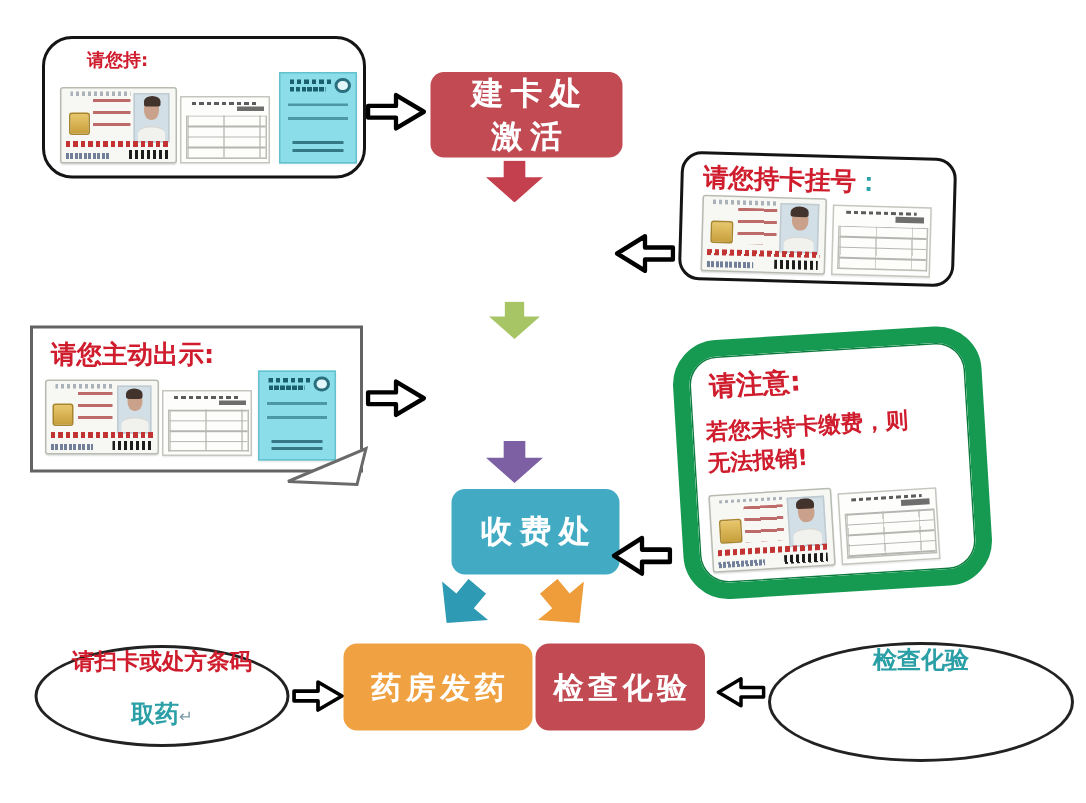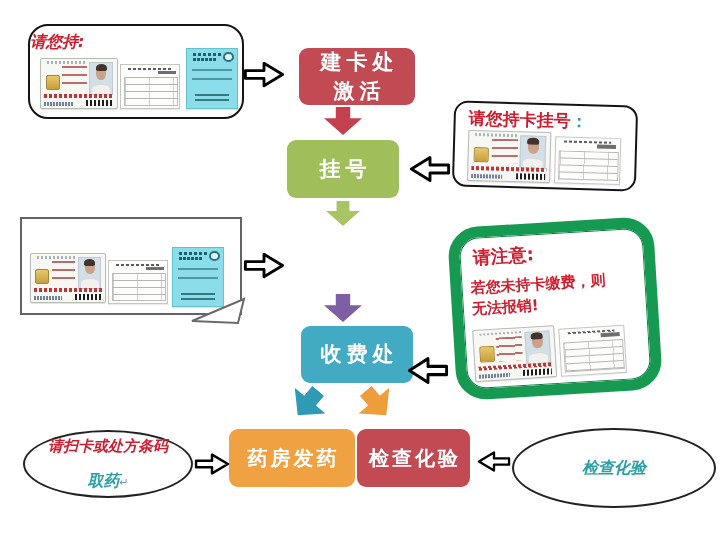--- a/index.html
+++ b/index.html
@@ -37,21 +37,21 @@
   .co-rect{border:2px solid #636363;}
   .t-red{position:absolute;color:#cf1d2e;font-weight:bold;white-space:nowrap;}
   .t-teal{color:#2a9fa6;font-weight:bold;}
 
   
   .notice{position:absolute;background:#fff;border:11px solid #169a52;border-radius:30px;
           transform:rotate(-3.5deg);box-shadow:inset 0 0 0 1px #0d7a3e;}
 
   
   .ellipse{position:absolute;border:2px solid #222;border-radius:50%;background:#fff;
-           display:flex;flex-direction:column;align-items:center;justify-content:center;gap:15px;font-style:italic;}
+           display:flex;flex-direction:column;align-items:center;gap:15px;}
   .ellipse .l1{color:#cf1d2e;font-weight:bold;font-size:15px;white-space:nowrap;}
   .ellipse .l2{font-size:16px;white-space:nowrap;}
   .ret{font-size:11px;color:#7a9aa8;font-weight:normal;}
 
   
   .card{position:absolute;}
   .card i,.card span{position:absolute;display:block;}
   .ssc{background:#f7f8f3;border:1px solid #b7bcb3;border-radius:2px;box-shadow:0 1px 1px rgba(0,0,0,.12);}
   .ssc .topline{left:8%;top:5%;width:52%;height:5%;background:repeating-linear-gradient(to right,#8a93a0 0 2px,transparent 2px 4px);opacity:.7;}
   .ssc .chip{left:6%;top:32%;width:16%;height:27%;background:linear-gradient(#e8c76d,#c79f3c);border:1px solid #a8862f;border-radius:2px;}
@@ -81,21 +81,21 @@
 
   
   .fold{position:absolute;right:-8px;bottom:-12px;width:58px;height:28px;}
 </style>
 </head>
 <body>
 
 <div class="stage">
 
   <div class="callout co-round" style="left:28px;top:24px;width:212px;height:91px;">
-    <div class="t-red" style="left:0;top:6px;font-size:16px;font-style:italic;">请您持:</div>
+    <div class="t-red" style="left:28px;top:6px;font-size:12px;">请您持:</div>
     <div class="card ssc" style="left:10px;top:32px;width:76px;height:49px;">
   <i class="topline"></i>
   <i class="chip"></i>
   <i class="info"></i>
   <span class="photo">
     <i class="head"></i>
     <i class="shoulders"></i>
   </span>
   <i class="numrow"></i>
   <i class="botline"></i>
@@ -114,29 +114,26 @@
   <i class="cbottom"></i>
 </div>
   </div>
 
   <div class="oarrow" style="left:243px;top:59px;width:42px;height:31px;">
   <svg viewBox="0 0 44 32" preserveAspectRatio="none">
     <path d="M2.5 12 H22 V4.5 L41.5 16 L22 27.5 V20 H2.5 Z" fill="#ffffff" stroke="#000000" stroke-width="3" stroke-linejoin="round"></path>
   </svg>
 </div>
 
-  <div class="fbox c-red" style="left:299px;top:48px;width:116px;height:57px;">
+  <div class="fbox c-red" style="left:287px;top:48px;width:128px;height:57px;">
     <div class="ln">建卡处</div>
     <div class="ln">激活</div>
   </div>
   <div class="barrow a-red" style="left:324px;top:107px;width:38px;height:28px;"></div>
 
-  <div class="fbox c-green" style="left:287px;top:140px;width:112px;height:58px;">
-    <div class="ln">挂号</div>
-  </div>
 
   <div class="oarrow left" style="left:409px;top:153px;width:42px;height:32px;">
   <svg viewBox="0 0 44 32" preserveAspectRatio="none">
     <path d="M2.5 12 H22 V4.5 L41.5 16 L22 27.5 V20 H2.5 Z" fill="#ffffff" stroke="#000000" stroke-width="3" stroke-linejoin="round"></path>
   </svg>
 </div>
 
   <div class="callout co-right" style="left:453px;top:103px;width:180px;height:82px;">
     <div class="t-red" style="left:13px;top:4px;font-size:17px;"><span>请您持卡挂号</span><span class="t-teal">：</span></div>
     <div class="card ssc" style="left:13px;top:27px;width:81px;height:49px;">
@@ -161,20 +158,21 @@
   <div class="barrow a-green" style="left:326px;top:201px;width:34px;height:25px;"></div>
 
 
   <div class="oarrow" style="left:243px;top:250px;width:42px;height:31px;">
   <svg viewBox="0 0 44 32" preserveAspectRatio="none">
     <path d="M2.5 12 H22 V4.5 L41.5 16 L22 27.5 V20 H2.5 Z" fill="#ffffff" stroke="#000000" stroke-width="3" stroke-linejoin="round"></path>
   </svg>
 </div>
 
   <div class="callout co-rect" style="left:20px;top:217px;width:218px;height:94px;">
+    <div class="t-red" style="left:12px;top:6px;font-size:17px;">请您主动出示:</div>
     <div class="card ssc" style="left:8px;top:34px;width:74px;height:48px;">
   <i class="topline"></i>
   <i class="chip"></i>
   <i class="info"></i>
   <span class="photo">
     <i class="head"></i>
     <i class="shoulders"></i>
   </span>
   <i class="numrow"></i>
   <i class="botline"></i>

